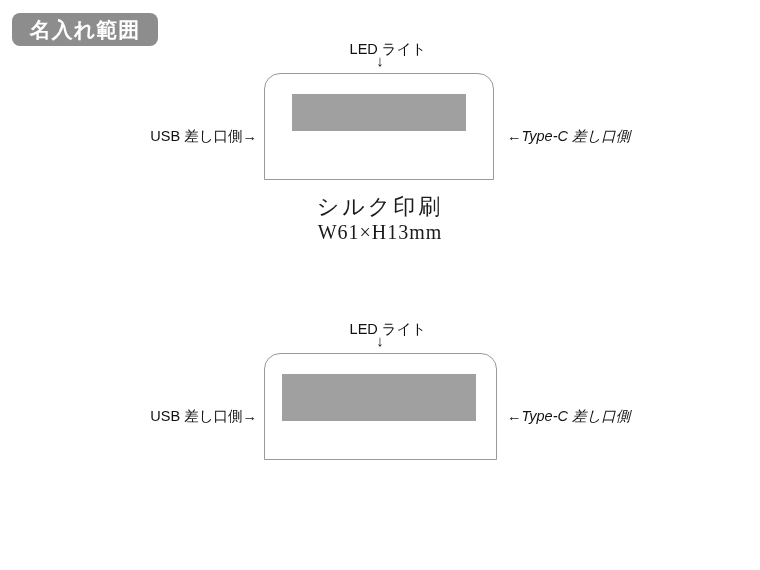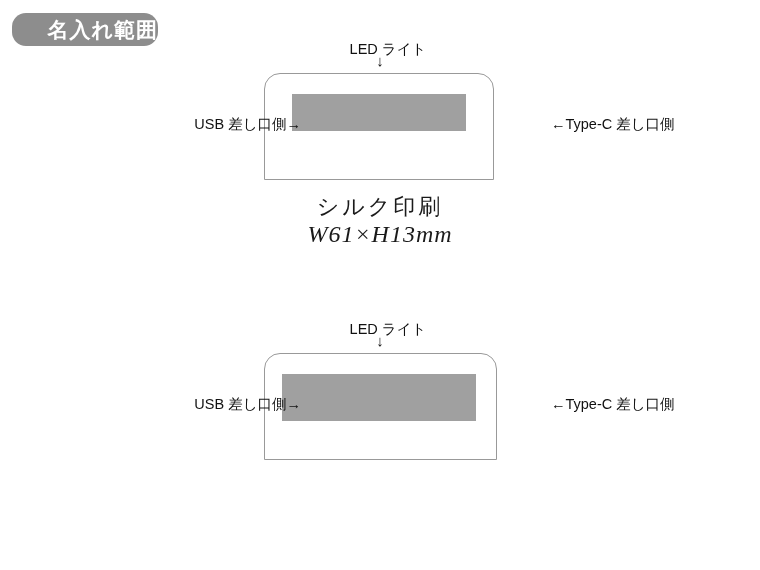--- a/index.html
+++ b/index.html
@@ -11,27 +11,27 @@
     background: #ffffff;
     font-family: "Liberation Sans", "DejaVu Sans", sans-serif;
     color: #111111;
     overflow: hidden;
   }
   .badge {
     position: absolute;
     left: 12px; top: 13px;
     width: 146px; height: 33px;
     line-height: 33px;
-    text-align: right;
+    text-align: center;
     background: #8d8d8d;
     color: #ffffff;
     font-size: 21px;
     font-weight: bold;
     letter-spacing: 1px;
-    border-radius: 14px;
+    border-radius: 8px;
   }
   .diagram {
     position: absolute;
     left: 0; width: 760px; height: 260px;
   }
   .diagram-1 { top: 0; }
   .diagram-2 { top: 280px; }
   .led-label {
     position: absolute;
     left: 0; top: 40px; width: 760px;
@@ -59,45 +59,43 @@
   .device-1 { left: 264px; width: 230px; }
   .device-2 { left: 264px; width: 233px; }
   .print-area {
     position: absolute;
     background: #a0a0a0;
   }
   .print-area-1 { left: 27px; top: 20px; width: 174px; height: 37px; }
   .print-area-2 { left: 17px; top: 20px; width: 194px; height: 47px; }
   .side-label {
     position: absolute;
-    top: 115px;
+    top: 127px;
     font-size: 14.5px;
     white-space: nowrap;
     color: #111111;
-    margin-left: 44px;
   }
   .side-label.left { left: 0; width: 257px; text-align: right; }
-  .side-label.right { left: 507px; text-align: center; }
+  .side-label.right { left: 507px; text-align: center; font-style: italic; }
   .caption {
     position: absolute;
     left: 0; width: 760px;
     text-align: center;
     font-family: "Liberation Serif", "DejaVu Serif", serif;
     color: #1a1a1a;
   }
   .caption.method {
     top: 192px;
     font-size: 22px;
     letter-spacing: 3px;
   }
   .caption.size {
     top: 221px;
-    font-size: 24px;
+    font-size: 20px;
     letter-spacing: 1px;
-    font-style: italic;
   }
 </style>
 </head>
 <body>
 
 <div class="canvas">
 
   <div class="badge">名入れ範囲</div>
 
   <section class="diagram diagram-1">

